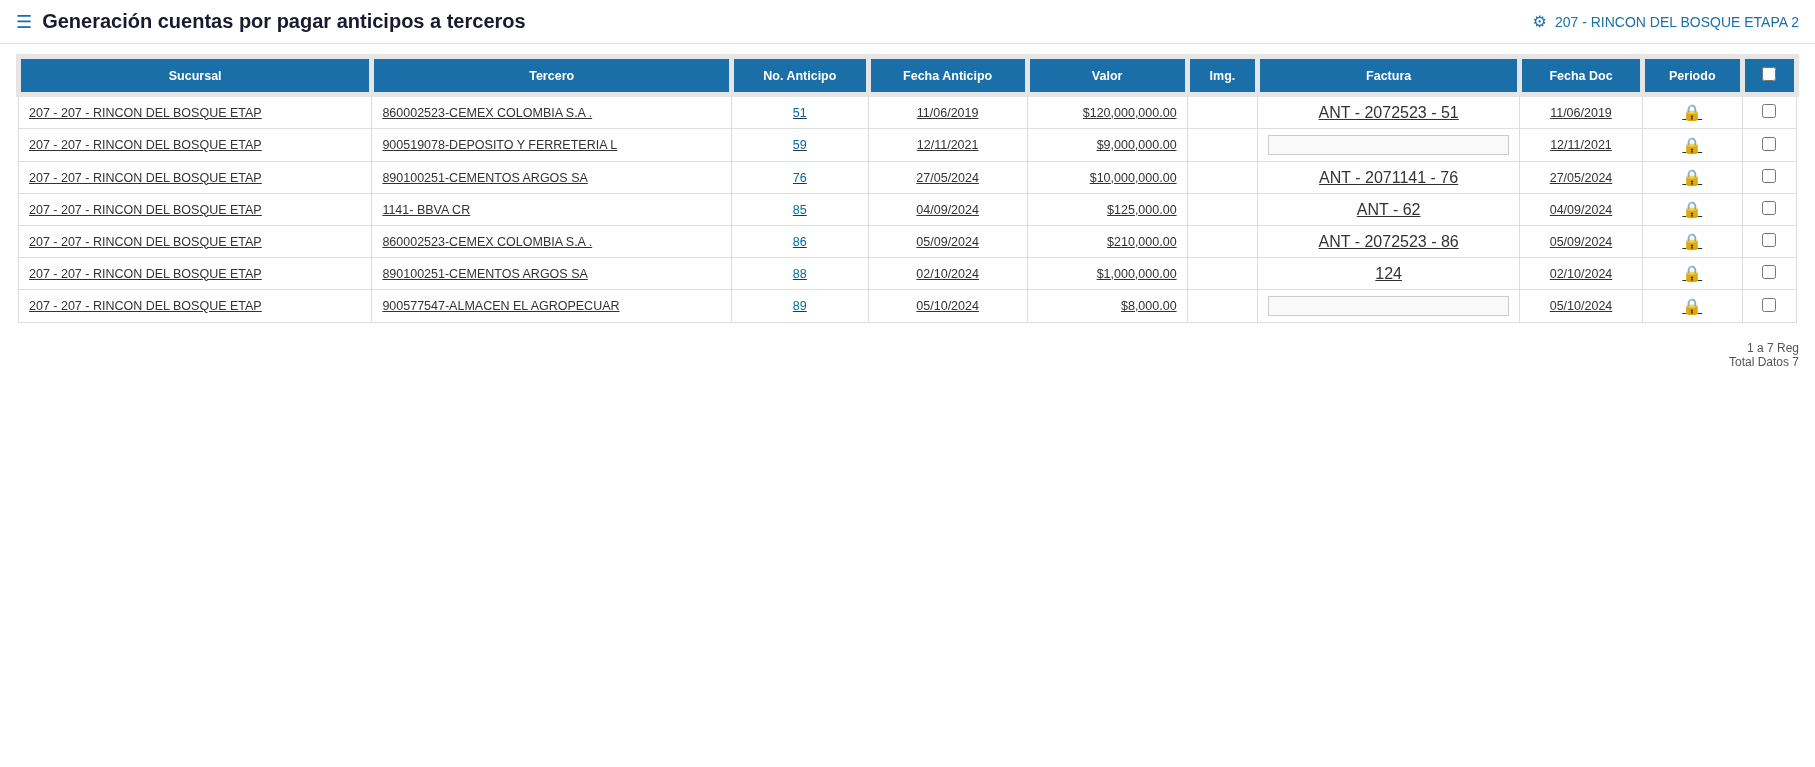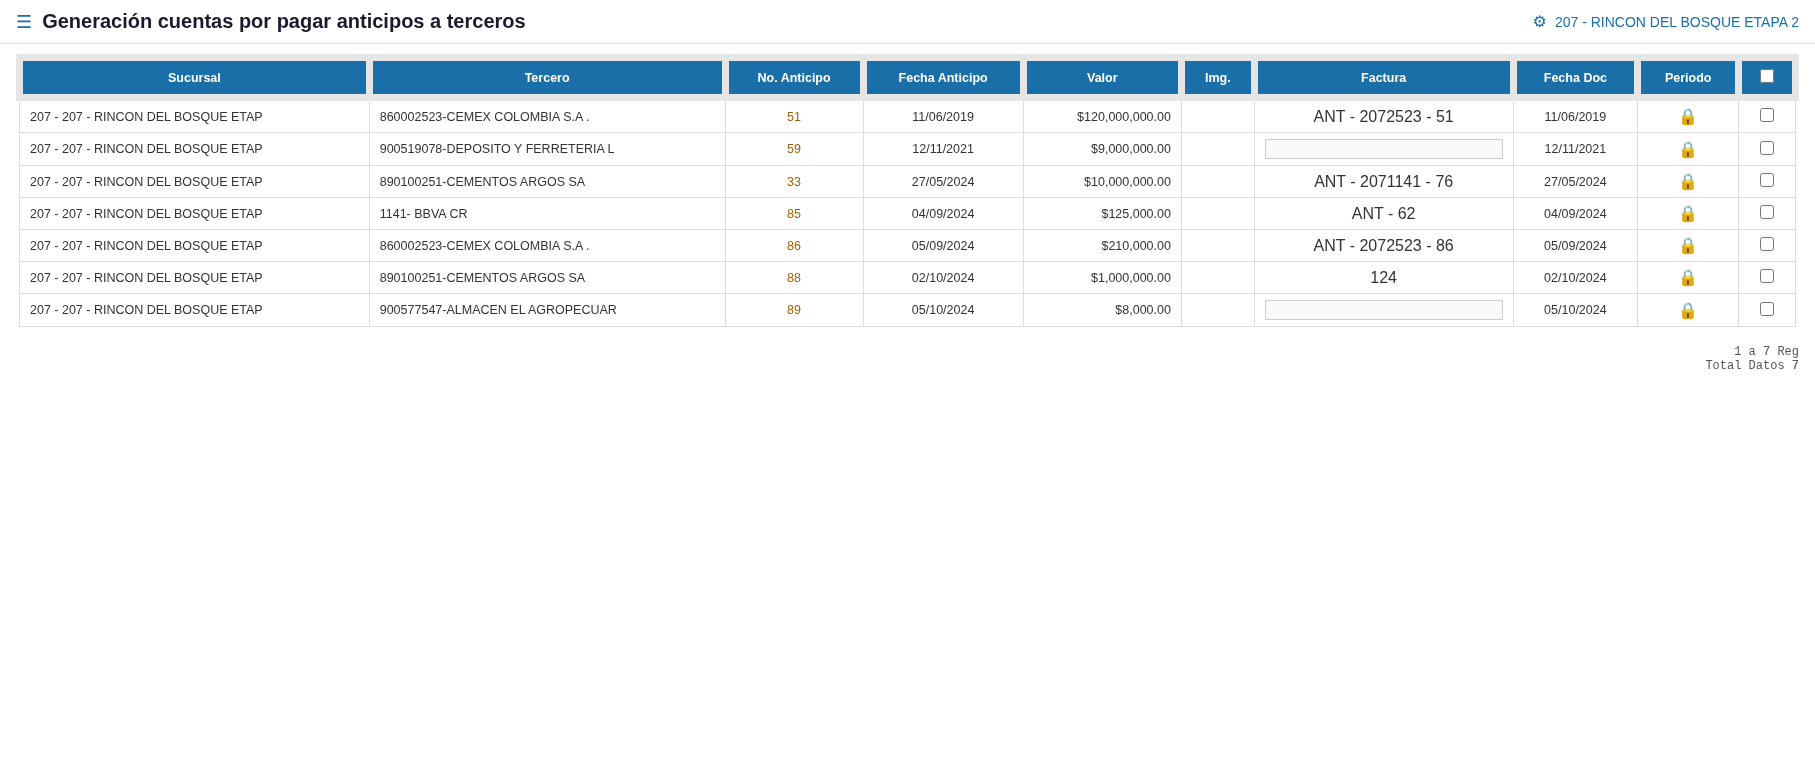--- a/index.html
+++ b/index.html
@@ -51,38 +51,39 @@
       font-size: 12.5px;
     }
     thead tr {
       background: #1a6fa8;
       color: #fff;
     }
     thead th {
       padding: 8px 10px;
       text-align: center;
       font-weight: bold;
-      border: 7px solid #e5e5e5;
+      border: 5px solid #e5e5e5;
     }
     tbody tr {
       border-bottom: 1px solid #ddd;
+      text-decoration: underline;
     }
     tbody td {
       padding: 6px 10px;
       border: 1px solid #ddd;
       text-align: center;
     }
     .td-left {
       text-align: left;
     }
     .td-right {
       text-align: right;
     }
     .link-blue {
-      color: #a16207;
+      color: #0369a1;
       cursor: pointer;
       text-decoration: none;
     }
     .factura-input {
       border: 1px solid #ccc;
       padding: 2px 5px;
       width: 100%;
       font-size: 12px;
       background: #f9f9f9;
     }
@@ -96,21 +97,20 @@
     .checkbox-cell input[type="checkbox"] {
       width: 14px;
       height: 14px;
       cursor: pointer;
     }
     .pagination {
       text-align: right;
       padding: 8px 16px;
       font-size: 12px;
       color: #555;
-      font-family: Liberation Mono, monospace;
     }
     .header-checkbox {
       width: 14px;
       height: 14px;
       cursor: pointer;
     }
   </style>
 </head>
 <body>
 
@@ -162,21 +162,21 @@
       <td class="td-right">$9,000,000.00</td>
       <td></td>
       <td><input class="factura-input" type="text" value="" style=""></td>
       <td>12/11/2021</td>
       <td><span class="lock-icon">🔒</span></td>
       <td class="checkbox-cell"><input type="checkbox" style=""></td>
     </tr>
         <tr>
       <td class="td-left">207 - 207 - RINCON DEL BOSQUE ETAP</td>
       <td class="td-left">890100251-CEMENTOS ARGOS SA</td>
-      <td><a class="link-blue" href="#">33</a></td>
+      <td><a class="link-blue" href="#">76</a></td>
       <td>27/05/2024</td>
       <td class="td-right">$10,000,000.00</td>
       <td></td>
       <td><span class="factura-text">ANT - 2071141 - 76</span></td>
       <td>27/05/2024</td>
       <td><span class="lock-icon">🔒</span></td>
       <td class="checkbox-cell"><input type="checkbox" style=""></td>
     </tr>
         <tr>
       <td class="td-left">207 - 207 - RINCON DEL BOSQUE ETAP</td>

